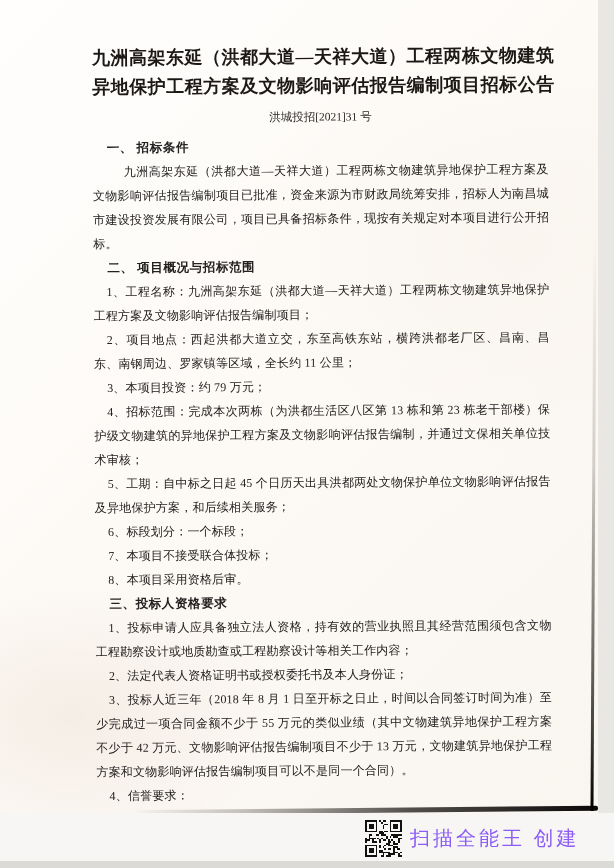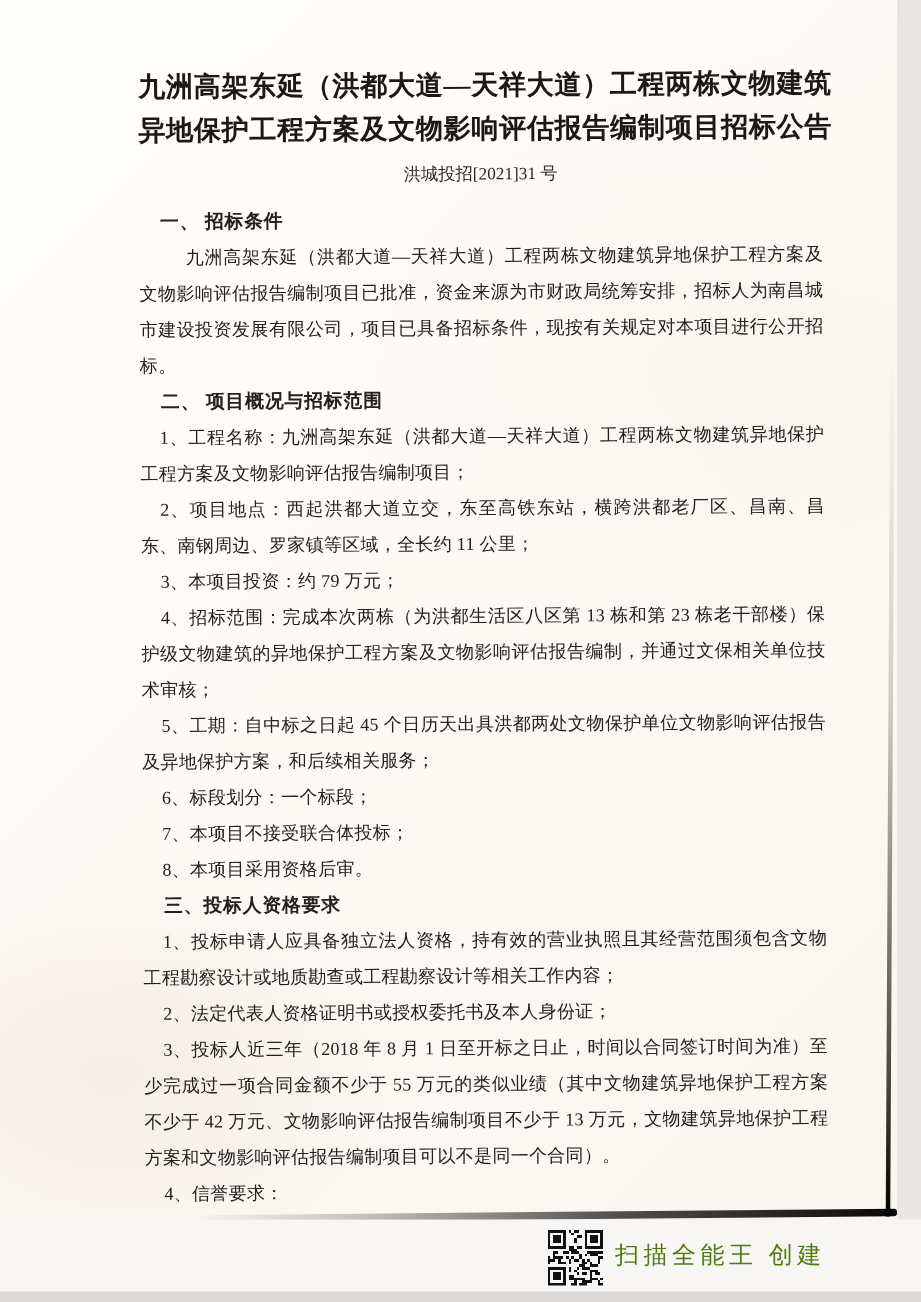--- a/index.html
+++ b/index.html
@@ -43,22 +43,22 @@
     position:absolute; left:592px; top:235px; width:3px; height:576px;
     background:linear-gradient(to bottom, rgba(20,15,10,0) 0%, rgba(20,15,10,0.18) 40%,
                rgba(10,8,6,0.75) 85%, #000 100%);
     transform:rotate(0.3deg);
   }
   
   .footer { position:absolute; left:0; top:813px; width:614px; height:49px; background:#f8f6f4; }
   .qr { position:absolute; left:365px; top:7px; width:37px; height:37px; }
   .qr svg { display:block; width:37px; height:37px; }
   .watermark {
-    position:absolute; left:410px; top:11px; font-size:16px; line-height:28px;
-    color:#4d7c0f; letter-spacing:3px;
+    position:absolute; left:410px; top:11px; font-size:20px; line-height:28px;
+    color:#8b5cf6; letter-spacing:3px;
     font-family:"Liberation Sans","DejaVu Sans",sans-serif;
   }
   .bottom-strip { position:absolute; left:0; top:861px; width:614px; height:7px; background:#dcdad7; }
 </style>
 </head>
 <body>
 
 <div class="canvas">
 
   <div class="page">

